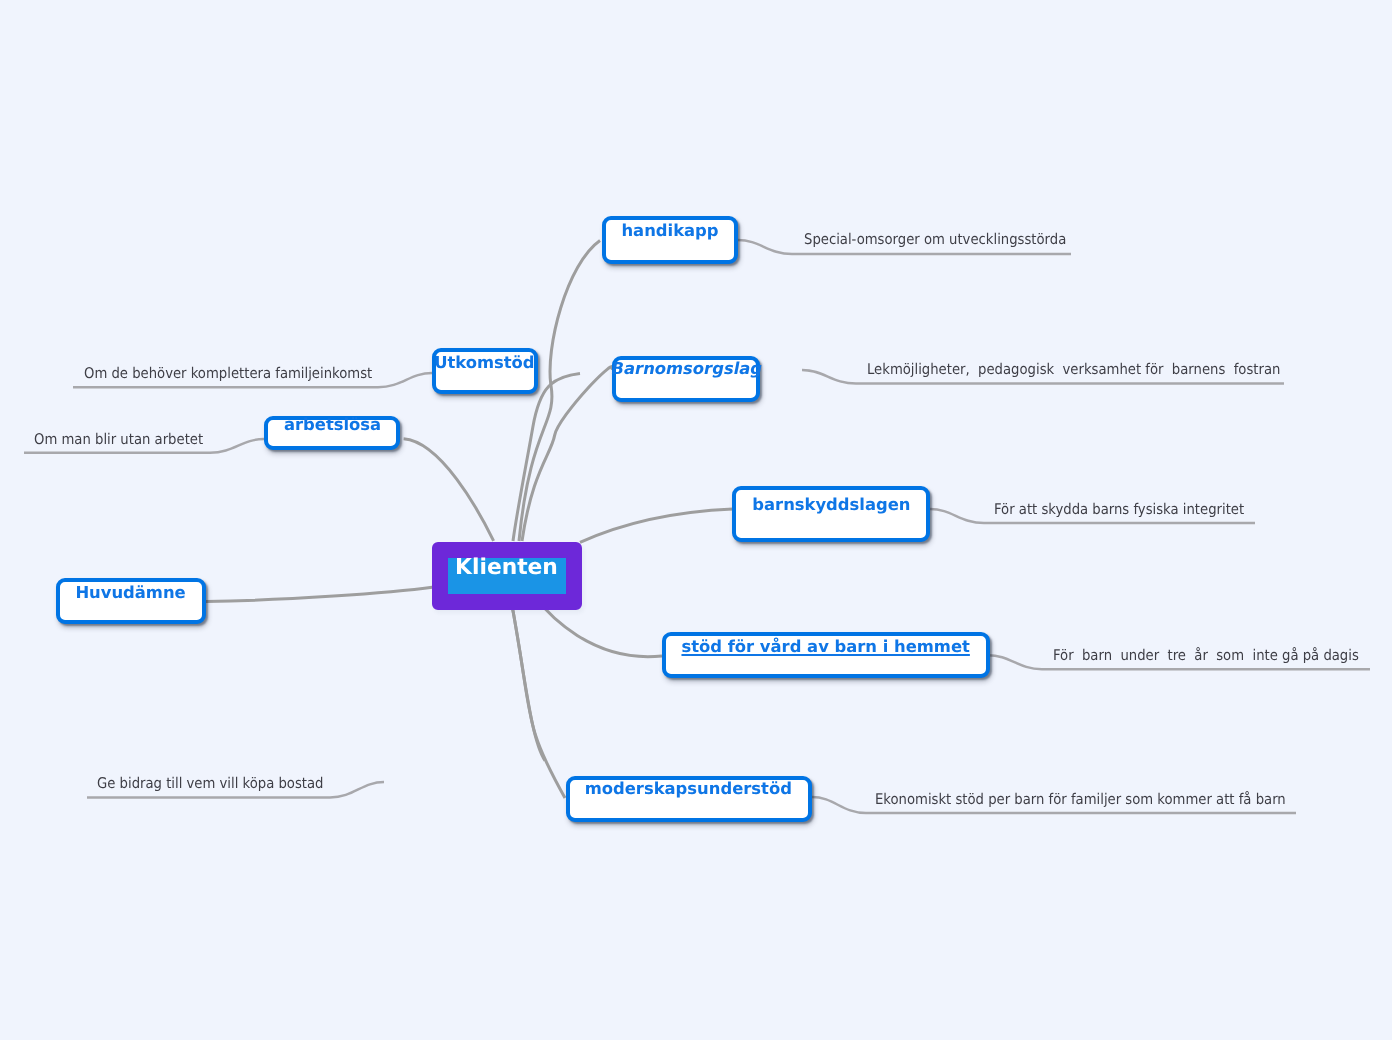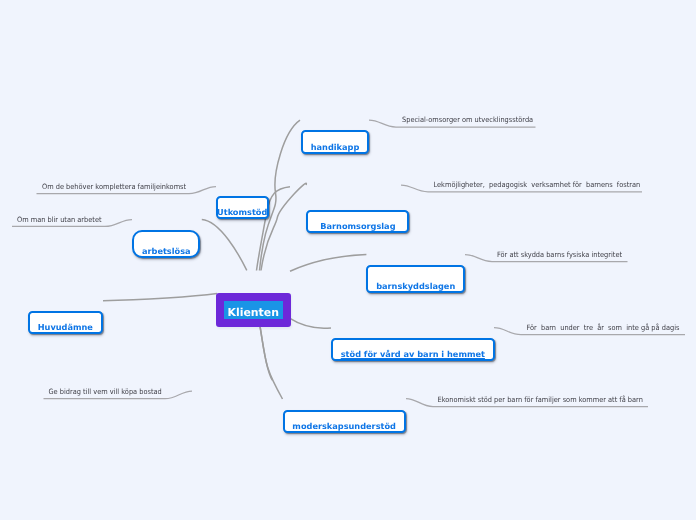--- a/index.html
+++ b/index.html
@@ -9,31 +9,30 @@
     font-family:"DejaVu Sans",sans-serif;
     position:relative;
     -webkit-font-smoothing:antialiased;
     text-rendering:geometricPrecision;
   }
   #canvas{position:absolute;inset:0;width:696px;height:520px;will-change:transform;}
   #edges{position:absolute;left:0;top:0;width:696px;height:520px;}
   .node{
     position:absolute;
     box-sizing:border-box;
-    display:flex;align-items:flex-end;justify-content:center;
+    display:flex;align-items:center;justify-content:center;
     background:#ffffff;
     border:2px solid #0074e4;
     border-radius:4.5px;
     color:#0f76e6;
     font-weight:bold;
     font-size:8.2px;
     white-space:nowrap;
-    padding-bottom:0;
+    padding-bottom:10px;
     box-shadow:1px 1px 1px rgba(25,35,55,0.45), 1px 2px 2.5px rgba(30,40,60,0.25);
-    margin-top:22px;
   }
   .node.root{
     background:#1a94e6;
     padding-top:1.5px;
     border:8px solid #6d28d9;
     color:#ffffff;
     font-size:10.9px;
     border-radius:3px;
     box-shadow:1px 1.5px 2px rgba(40,50,70,0.05);
   }
@@ -78,24 +77,24 @@
   <div class="node root" style="left:216px;top:271px;width:74.5px;height:33.6px;">
     <span>Klienten</span>
   </div>
 
   <div class="node" style="left:300.6px;top:108.0px;width:68.8px;height:23.6px;">
     <span>handikapp</span>
   </div>
   <div class="node" style="left:215.7px;top:174.4px;width:53px;height:22.7px;">
     <span>Utkomstöd</span>
   </div>
-  <div class="node" style="left:306.4px;top:188px;width:103px;height:22.9px;">
+  <div class="node" style="left:306.4px;top:178px;width:74px;height:22.9px;font-style:italic;">
     <span>Barnomsorgslag</span>
   </div>
-  <div class="node" style="left:132.2px;top:208.0px;width:68.2px;height:28px;border-radius:10px;">
+  <div class="node" style="left:132.2px;top:208.0px;width:68.2px;height:17px;">
     <span>arbetslösa</span>
   </div>
   <div class="node" style="left:366.4px;top:242.6px;width:98.6px;height:28px;">
     <span>barnskyddslagen</span>
   </div>
   <div class="node" style="left:330.9px;top:316.2px;width:163.9px;height:22.9px;text-decoration:underline;">
     <span>stöd för vård av barn i hemmet</span>
   </div>
   <div class="node" style="left:27.6px;top:289.0px;width:75.4px;height:23.1px;">
     <span>Huvudämne</span>

